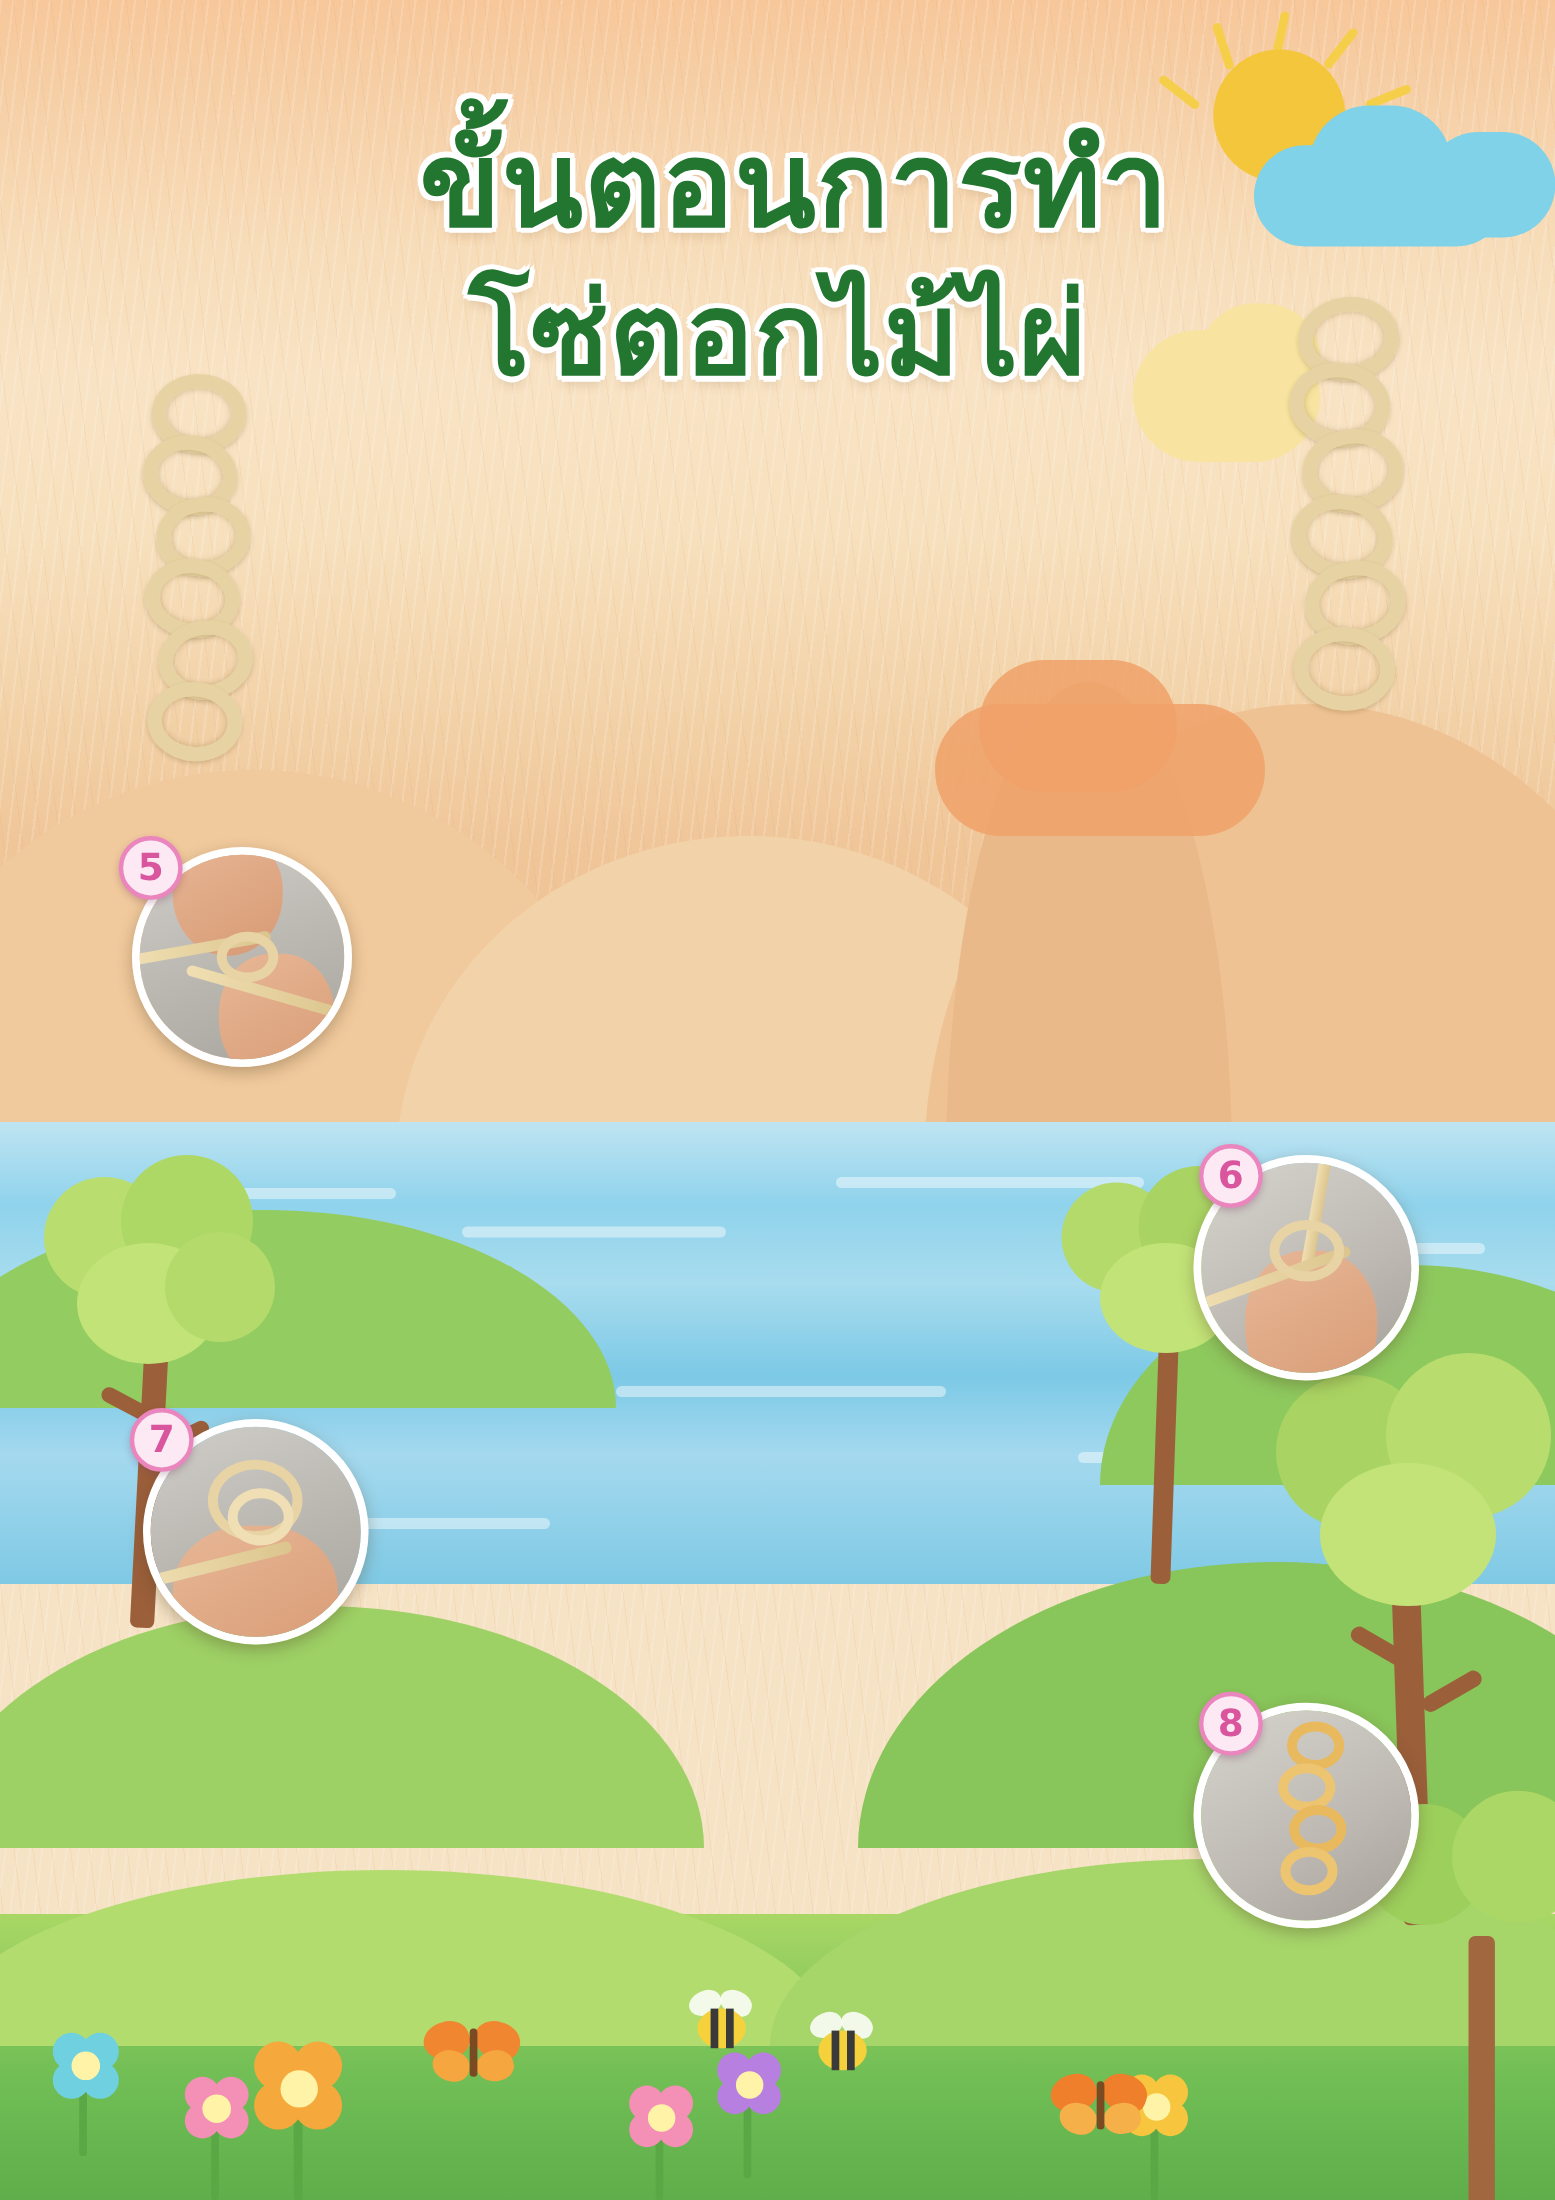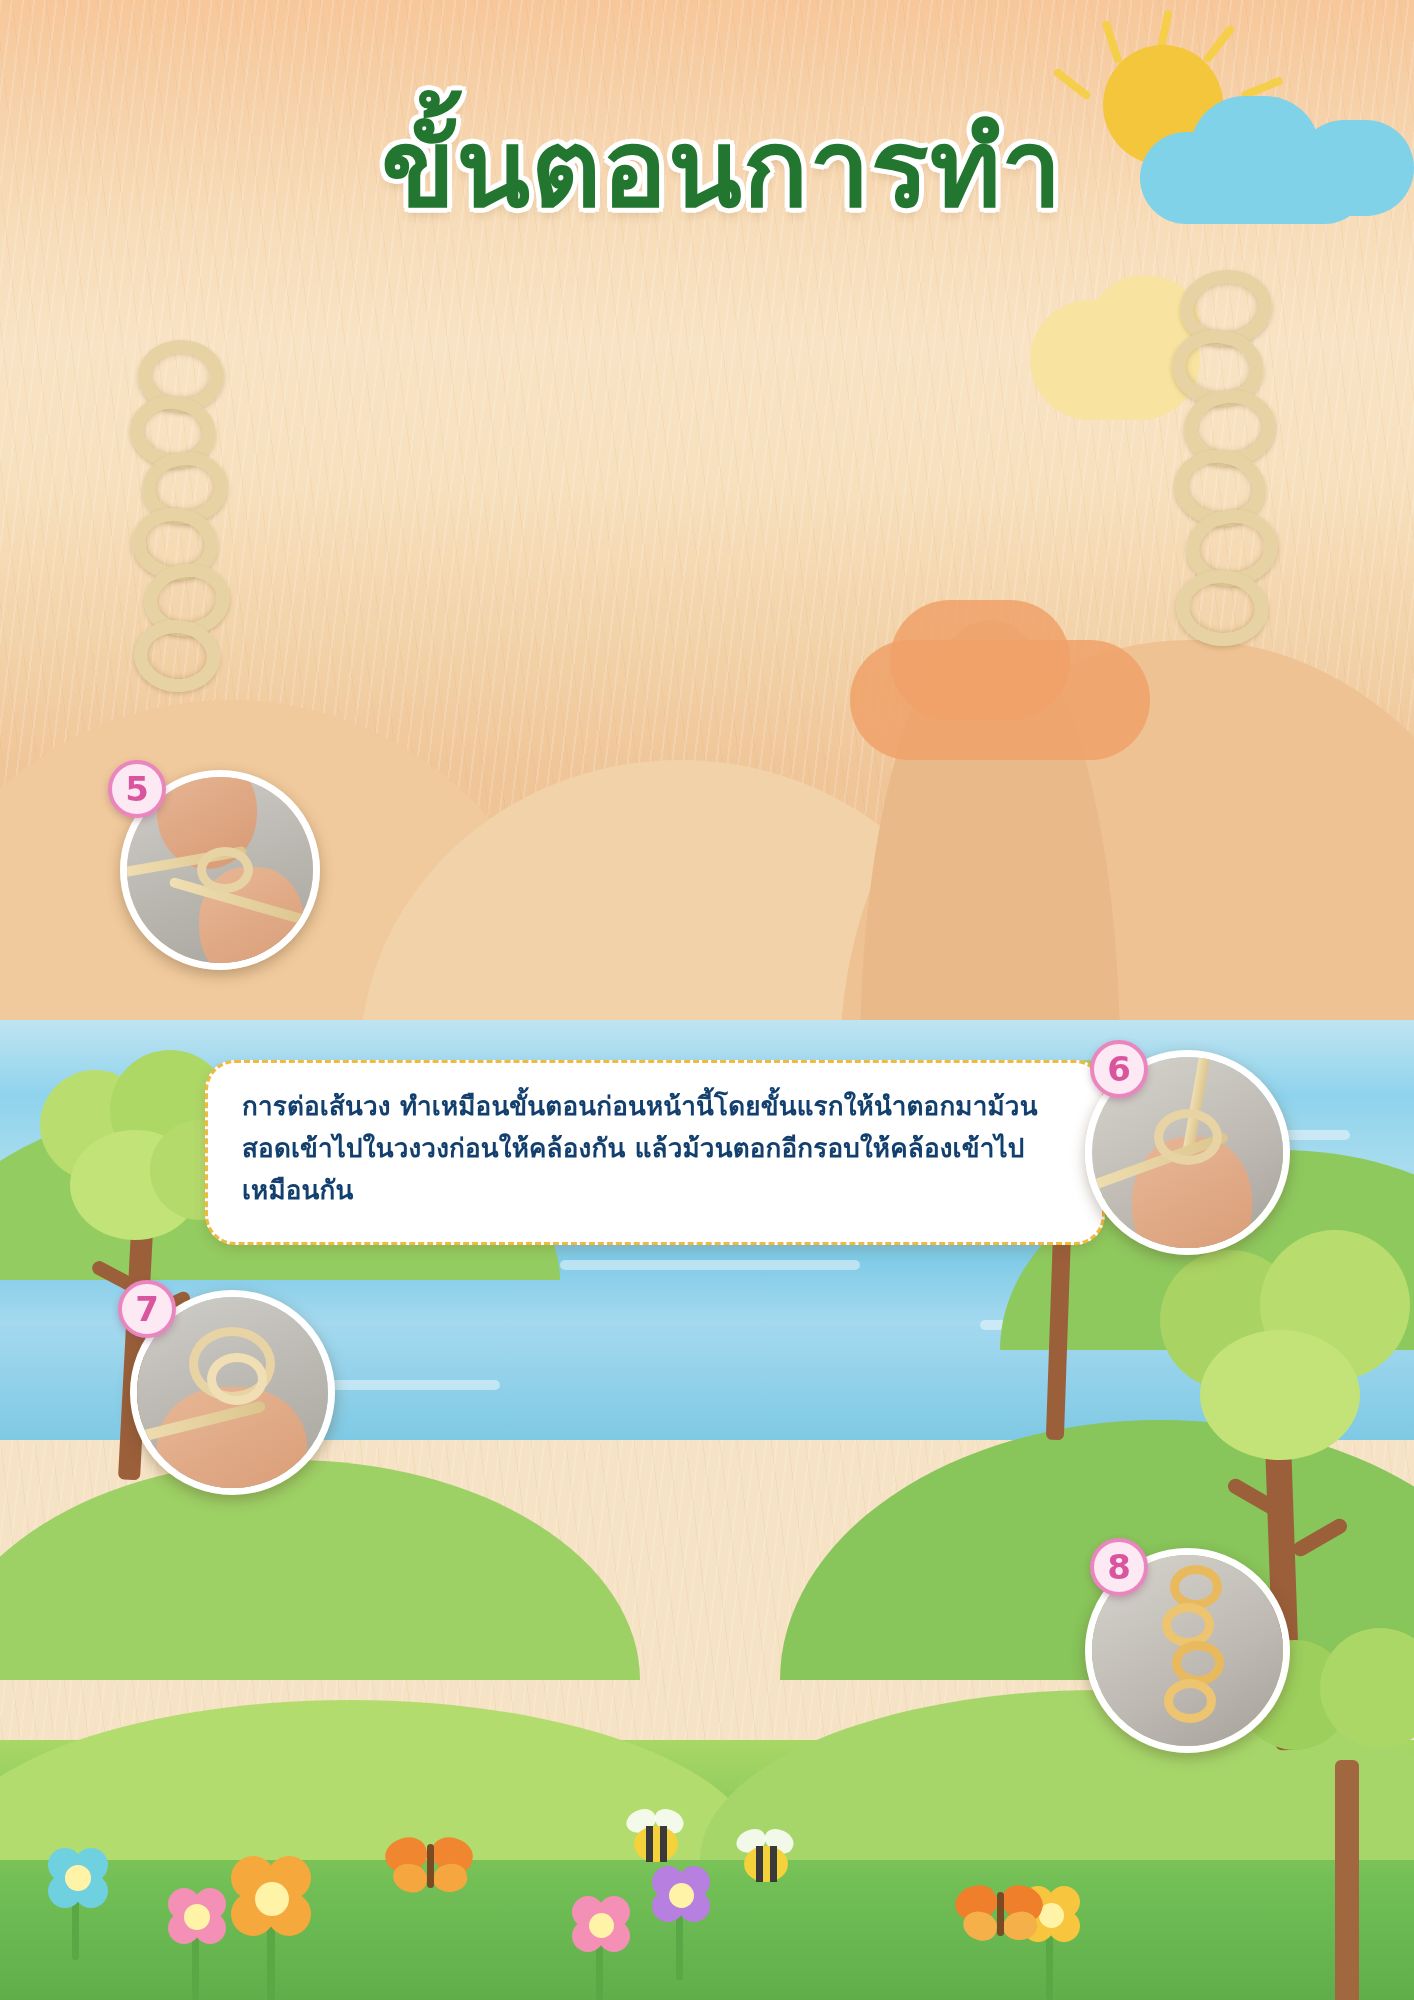--- a/index.html
+++ b/index.html
@@ -335,20 +335,21 @@
     <div class="wing" style="left:6px; top:0px; width:30px; height:22px; background:rgba(255,255,255,.85); transform:rotate(-25deg);"></div>
     <div class="wing" style="left:34px; top:0px; width:30px; height:22px; background:rgba(255,255,255,.85); transform:rotate(25deg);"></div>
     <div class="bee-body" style="left:14px; top:16px; width:44px; height:36px;"></div>
     <div class="bee-stripe" style="left:26px; top:16px; width:7px; height:36px;"></div>
     <div class="bee-stripe" style="left:40px; top:16px; width:7px; height:36px;"></div>
   </div>
 </div>
 
 <div class="title-wrap">
   <div class="title-line title-1">ขั้นตอนการทำ</div>
+  <div class="title-line title-2">โซ่ตอกไม้ไผ่</div>
 </div>
 
 <div class="chain-deco" style="left:120px; top:340px; width:130px; height:430px;">
   <div class="ring" style="left:18px; top:0px;   width:86px; height:72px;"></div>
   <div class="ring" style="left:10px; top:56px;  width:86px; height:72px; transform:rotate(8deg);"></div>
   <div class="ring" style="left:22px; top:112px; width:86px; height:72px; transform:rotate(-6deg);"></div>
   <div class="ring" style="left:12px; top:168px; width:86px; height:72px; transform:rotate(6deg);"></div>
   <div class="ring" style="left:24px; top:224px; width:86px; height:72px; transform:rotate(-8deg);"></div>
   <div class="ring" style="left:14px; top:280px; width:86px; height:72px; transform:rotate(5deg);"></div>
 </div>
@@ -370,23 +371,20 @@
       <div class="skin" style="left:72px; top:90px; width:105px; height:120px;"></div>
       <div class="strip" style="left:-10px; top:80px; width:130px; height:10px; transform:rotate(-10deg);"></div>
       <div class="strip" style="left:40px; top:120px; width:150px; height:10px; transform:rotate(16deg);"></div>
       <div class="knot" style="left:70px; top:70px; width:56px; height:46px;"></div>
     </div>
   </div>
   <div class="badge" style="left:108px; top:760px; pointer-events:auto;">5</div>
 </div>
 
 <div class="step" style="left:0; top:0; width:1414px; height:2000px; pointer-events:none;">
-  <div class="card" style="left:205px; top:1060px; width:900px; height:185px; pointer-events:auto;">
-    <div class="card-text">การต่อเส้นวง ทำเหมือนขั้นตอนก่อนหน้านี้โดยขั้นแรกให้นำตอกมาม้วนสอดเข้าไปในวงวงก่อนให้คล้องกัน แล้วม้วนตอกอีกรอบให้คล้องเข้าไปเหมือนกัน</div>
-  </div>
   <div class="photo" style="left:1085px; top:1050px; width:205px; height:205px; pointer-events:auto;">
     <div class="photo-inner">
       <div class="ph-bgB"></div>
       <div class="skin" style="left:40px; top:80px; width:120px; height:140px;"></div>
       <div class="strip" style="left:100px; top:-20px; width:11px; height:120px; transform:rotate(10deg);"></div>
       <div class="strip" style="left:-10px; top:100px; width:150px; height:10px; transform:rotate(-20deg);"></div>
       <div class="knot" style="left:62px; top:52px; width:68px; height:56px;"></div>
     </div>
   </div>
   <div class="badge" style="left:1090px; top:1040px; pointer-events:auto;">6</div>

